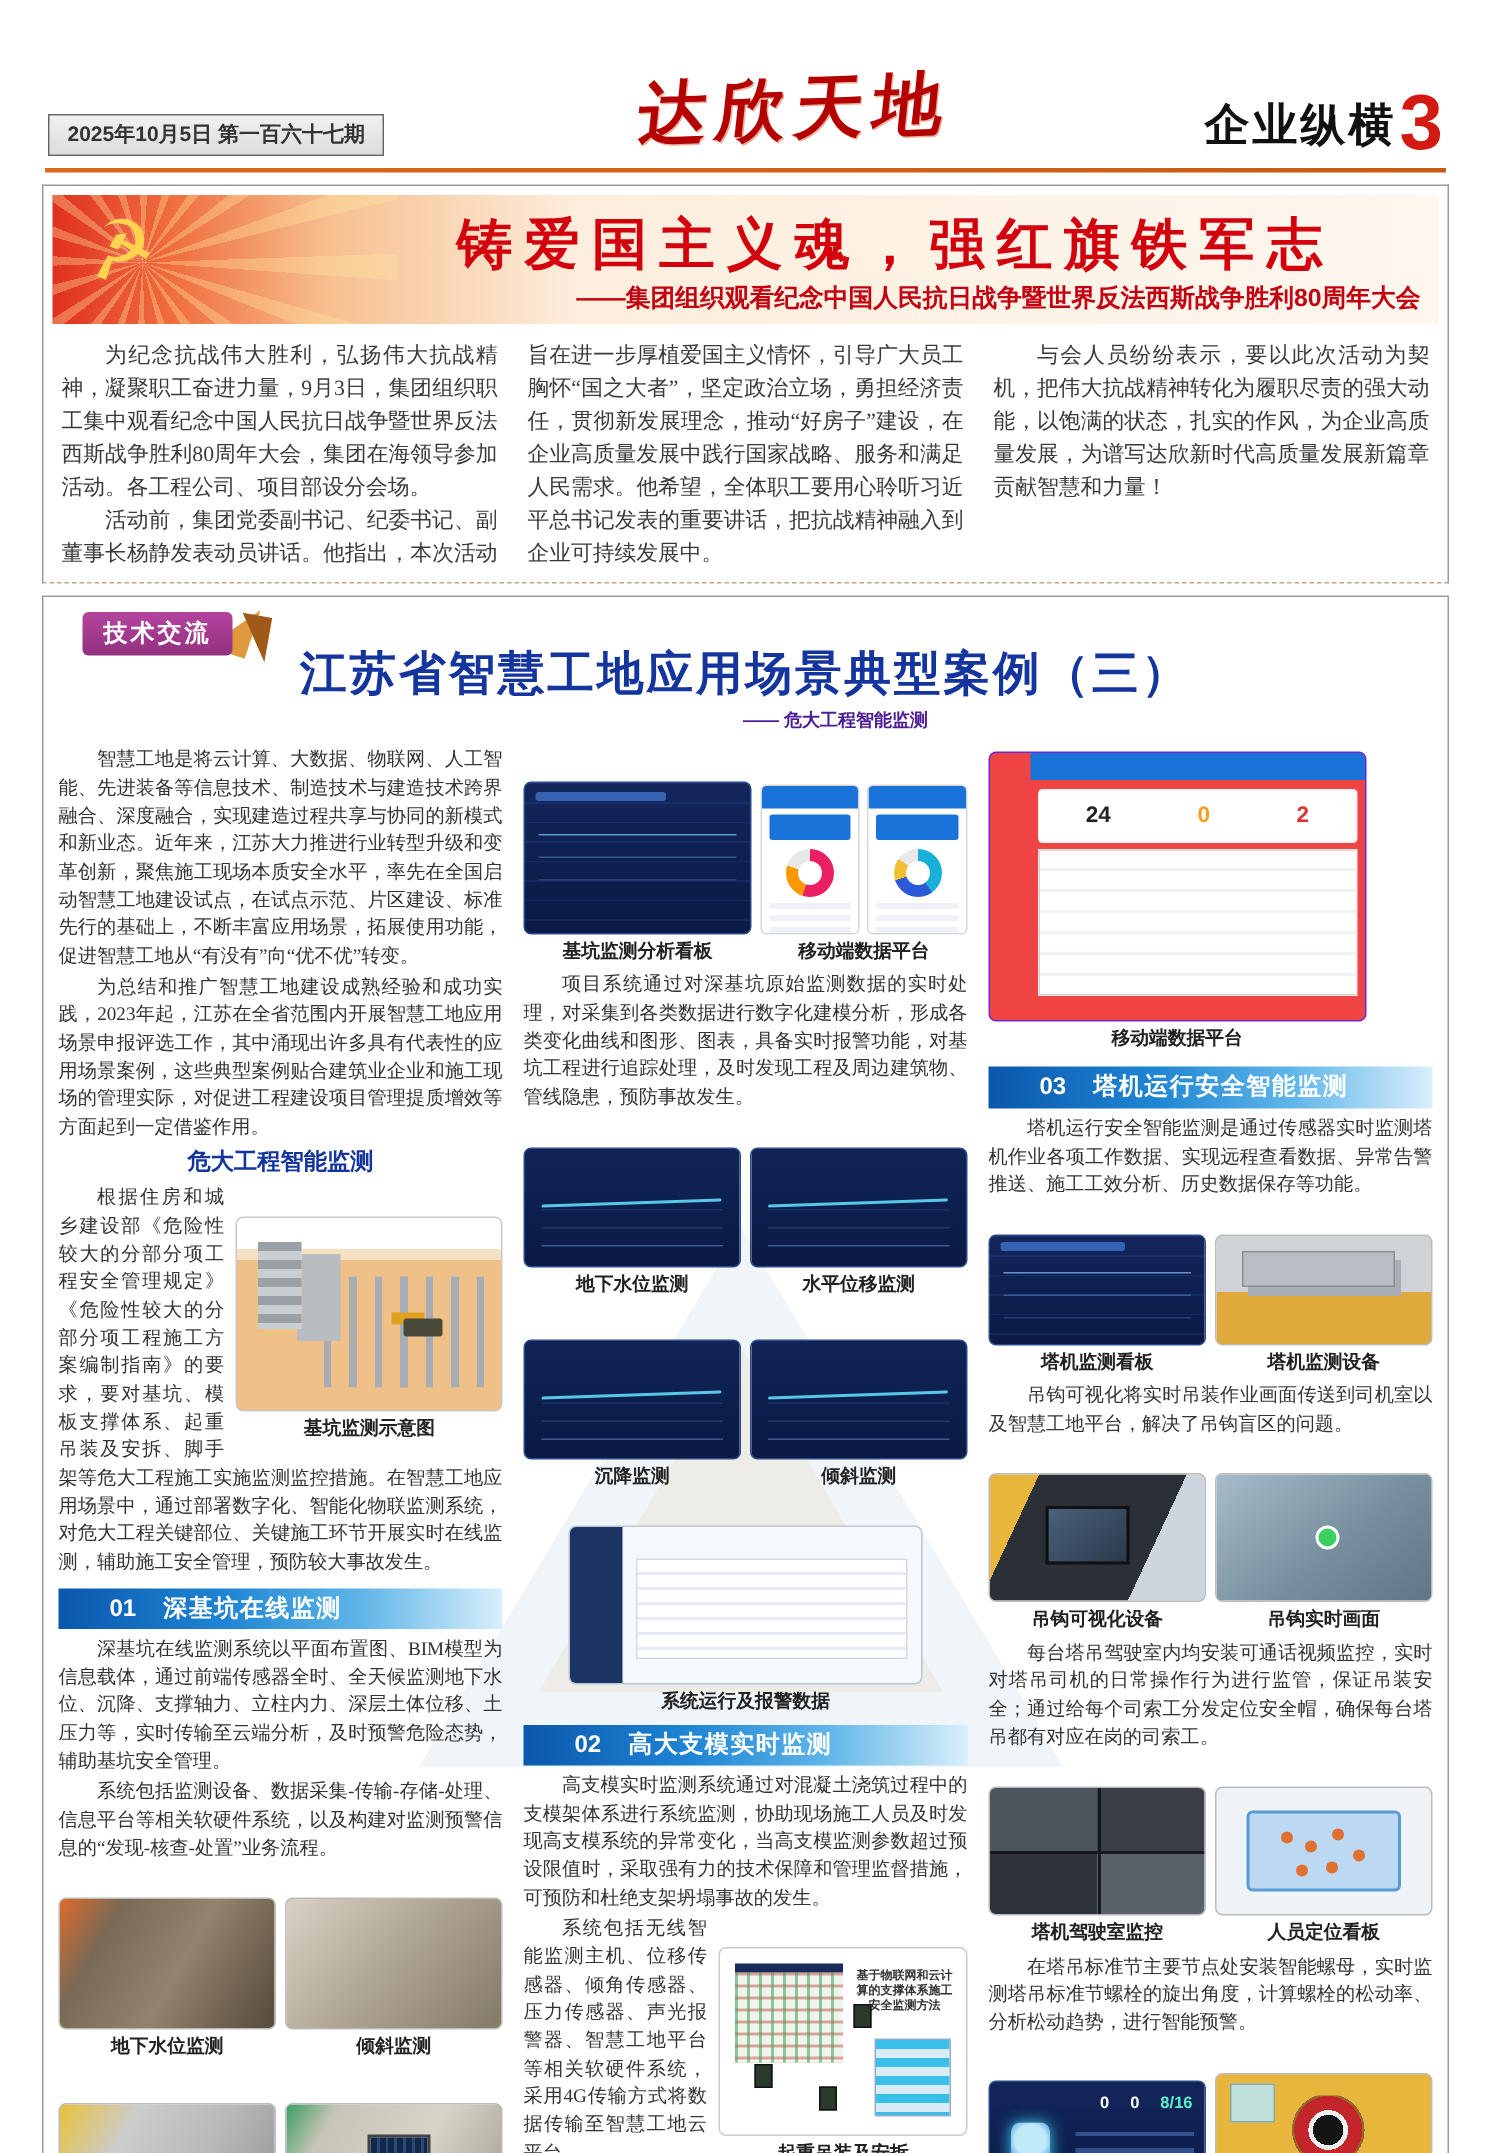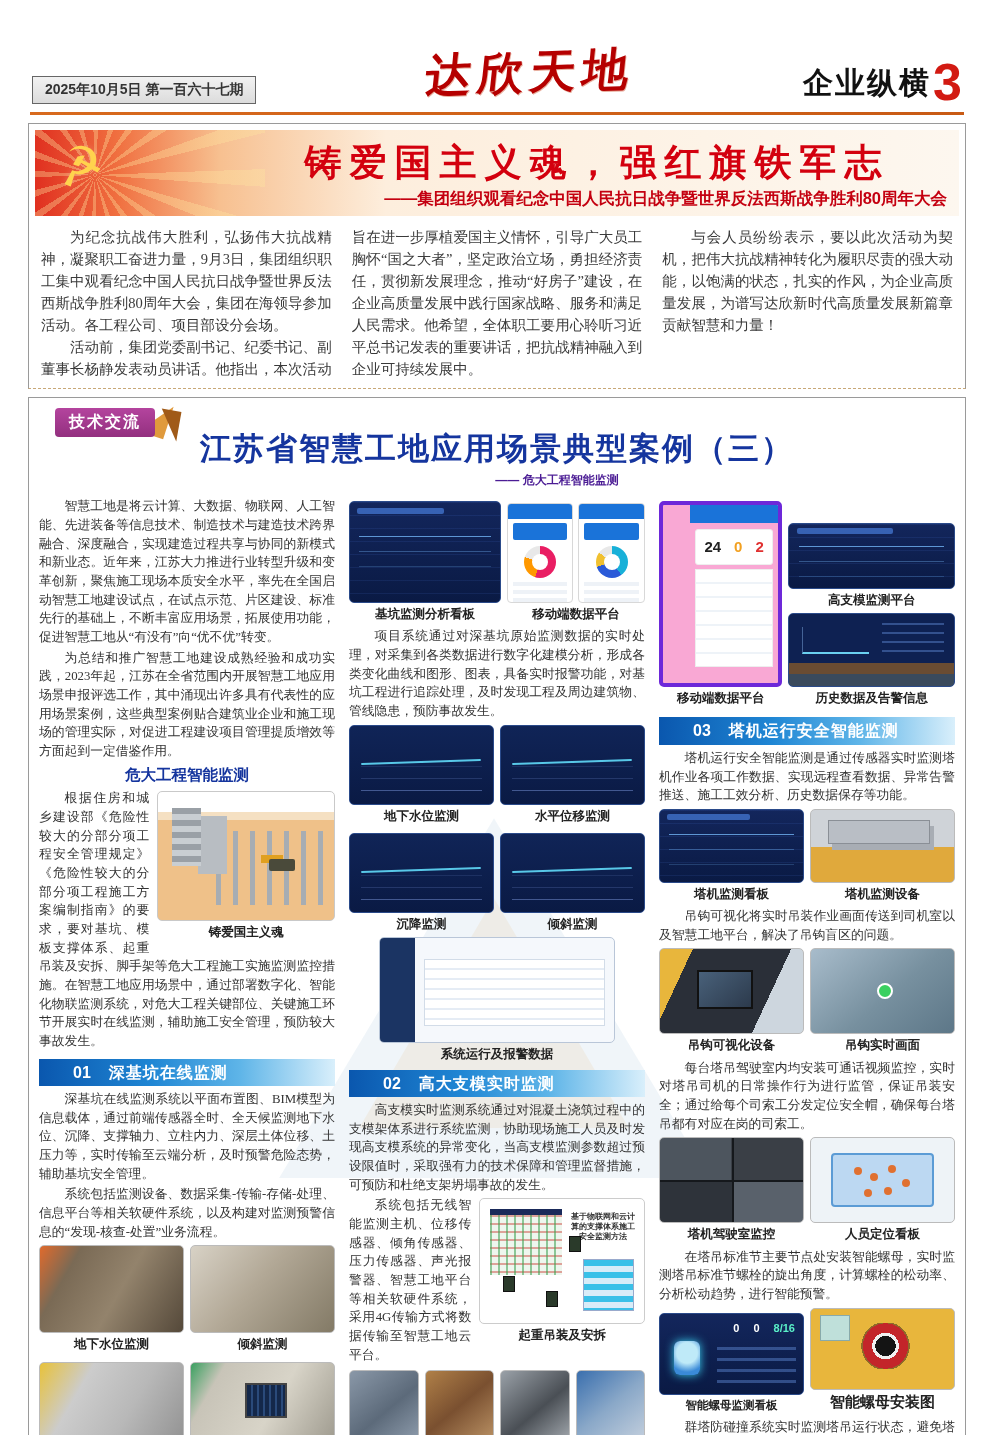--- a/index.html
+++ b/index.html
@@ -43,21 +43,21 @@
   .col p{margin:0 0 2px 0;text-indent:2em;}
   .blue-h{color:#15359e;font-weight:bold;text-align:center;font-size:15.5px;font-family:"Liberation Sans",sans-serif;margin:3px 0;}
   .secbar{display:flex;align-items:center;color:#fff;font-family:"Liberation Sans",sans-serif;font-weight:bold;background:linear-gradient(90deg,#0a57ae 0%,#1f86d4 38%,#5fb5e8 68%,#d9effb 100%);margin:6px 0 4px 0;}
   .secnum{font-size:16px;padding:2px 12px 2px 34px;}
   .sectitle{font-size:16px;padding:2px 6px;letter-spacing:1px;}
   .clear{clear:both;}
 
   
   .figrow{display:flex;gap:6px;margin-top:4px;align-items:flex-end;}
   .figcell{flex:1;min-width:0;}
-  .fig{border:1px solid #c9c9c9;border-radius:5px;position:relative;overflow:hidden;}
+  .fig{border:1px solid #c9c9c9;border-radius:5px;position:relative;overflow:hidden;margin-top:20px;}
   .cap{text-align:center;font-size:12.5px;font-weight:bold;margin:2px 0 4px 0;color:#222;font-family:"DejaVu Serif",serif;}
 
   .dash-navy{background:repeating-linear-gradient(180deg,rgba(90,140,255,.10) 0 1px,transparent 1px 13px),linear-gradient(180deg,#13265c,#0a1a44);border-color:#2a4a8a;}
   .dash-navy::before{content:"";position:absolute;left:6%;right:6%;top:34%;height:1px;background:rgba(120,190,255,.75);box-shadow:0 15px 0 rgba(120,190,255,.35),0 30px 0 rgba(120,190,255,.22);}
   .dash-navy::after{content:"";position:absolute;left:5%;top:6%;width:58%;height:6px;background:rgba(80,140,240,.6);border-radius:2px;}
 
   .chart-navy{background:linear-gradient(180deg,#102457,#0a1a44);border-color:#2a4a8a;}
   .chart-navy::before{content:"";position:absolute;left:8%;right:8%;top:45%;height:2px;background:#58c8e8;border-radius:2px;transform:rotate(-2deg);}
   .chart-navy::after{content:"";position:absolute;left:8%;right:8%;bottom:16%;height:1px;background:rgba(150,180,255,.4);box-shadow:0 -12px 0 rgba(150,180,255,.18),0 -24px 0 rgba(150,180,255,.12);}
 
@@ -71,21 +71,21 @@
 
   .phones{display:flex;gap:5px;}
   .phone{flex:1;background:#fff;border:1px solid #d8d8d8;border-radius:4px;overflow:hidden;}
   .ph-head{height:15px;background:#1a73d9;}
   .ph-btn{margin:4px 5px;height:17px;background:#1a73d9;border-radius:2px;}
   .donut{width:32px;height:32px;border-radius:50%;margin:6px auto 4px auto;background:conic-gradient(#e91e63 0 55%,#ff9800 55% 80%,#e8e8e8 80%);position:relative;}
   .donut.d2{background:conic-gradient(#18b0d8 0 40%,#2a5ad8 40% 70%,#f0c030 70% 85%,#e8e8e8 85%);}
   .donut::after{content:"";position:absolute;inset:8px;background:#fff;border-radius:50%;}
   .ph-lines{margin:4px 5px;height:26px;background:repeating-linear-gradient(180deg,#eef2f7 0 4px,#fff 4px 8px);}
 
-  .mobile-big{background:#f9a8d4;border:4px solid #6d28d9;border-radius:5px;overflow:hidden;padding-left:27px;}
+  .mobile-big{background:#ef4444;border:1px solid #6d28d9;border-radius:5px;overflow:hidden;padding-left:27px;}
   .mb-head{height:18px;background:#1a73d9;}
   .mb-stats{display:flex;justify-content:space-around;padding:6px 2px;background:#fff;margin:6px 5px 4px 5px;border:1px solid #eee;border-radius:3px;}
   .mb-stats b{font-family:"Liberation Sans",sans-serif;font-size:15px;}
   .mb-rows{margin:0 5px 6px 5px;height:96px;background:repeating-linear-gradient(180deg,#ffffff 0 12px,#eef3f8 12px 14px);border:1px solid #eee;}
 
   .photo{border-radius:5px;border:1px solid #bbb;}
   .pv-mud{background:linear-gradient(120deg,#e06a2c 0%,#7a6a55 22%,#93836c 55%,#55493a 100%);}
   .pv-conc{background:linear-gradient(130deg,#d8d2c6 0%,#b2a896 45%,#837a66 100%);}
   .pv-box{background:linear-gradient(120deg,#e8c23a 0%,#cccccc 28%,#b8b8b8 60%,#8f8f8f 100%);}
   .pv-term{background:linear-gradient(120deg,#3aa060 0%,#c8c4b8 18%,#d8d4c8 55%,#9a968a 100%);}
@@ -174,21 +174,21 @@
 
       <div class="col">
         <p>智慧工地是将云计算、大数据、物联网、人工智能、先进装备等信息技术、制造技术与建造技术跨界融合、深度融合，实现建造过程共享与协同的新模式和新业态。近年来，江苏大力推进行业转型升级和变革创新，聚焦施工现场本质安全水平，率先在全国启动智慧工地建设试点，在试点示范、片区建设、标准先行的基础上，不断丰富应用场景，拓展使用功能，促进智慧工地从“有没有”向“优不优”转变。</p>
         <p>为总结和推广智慧工地建设成熟经验和成功实践，2023年起，江苏在全省范围内开展智慧工地应用场景申报评选工作，其中涌现出许多具有代表性的应用场景案例，这些典型案例贴合建筑业企业和施工现场的管理实际，对促进工程建设项目管理提质增效等方面起到一定借鉴作用。</p>
         <div class="blue-h">危大工程智能监测</div>
         <div>
           <div class="float-r" style="width:60%;">
             <div class="fig illus-pit" style="height:128px;">
               <span class="illus-digger"></span>
             </div>
-            <div class="cap">铸爱国主义魂</div>
+            <div class="cap">基坑监测示意图</div>
           </div>
           <p>根据住房和城乡建设部《危险性较大的分部分项工程安全管理规定》《危险性较大的分部分项工程施工方案编制指南》的要求，要对基坑、模板支撑体系、起重吊装及安拆、脚手架等危大工程施工实施监测监控措施。在智慧工地应用场景中，通过部署数字化、智能化物联监测系统，对危大工程关键部位、关键施工环节开展实时在线监测，辅助施工安全管理，预防较大事故发生。</p>
           <div class="clear"></div>
         </div>
         <div class="secbar">
           <span class="secnum">01</span>
           <span class="sectitle">深基坑在线监测</span>
         </div>
         <p>深基坑在线监测系统以平面布置图、BIM模型为信息载体，通过前端传感器全时、全天候监测地下水位、沉降、支撑轴力、立柱内力、深层土体位移、土压力等，实时传输至云端分析，及时预警危险态势，辅助基坑安全管理。</p>
         <p>系统包括监测设备、数据采集-传输-存储-处理、信息平台等相关软硬件系统，以及构建对监测预警信息的“发现-核查-处置”业务流程。</p>
@@ -310,26 +310,20 @@
               <div class="mb-head"></div>
               <div class="mb-stats">
                 <b style="color:#222;">24</b>
                 <b style="color:#f2a020;">0</b>
                 <b style="color:#e03030;">2</b>
               </div>
               <div class="mb-rows"></div>
             </div>
             <div class="cap">移动端数据平台</div>
           </div>
-          <div class="figcell" style="flex:1.15;">
-            <div class="fig dash-navy" style="height:64px;"></div>
-            <div class="cap">高支模监测平台</div>
-            <div class="fig hist-navy" style="height:72px;"></div>
-            <div class="cap">历史数据及告警信息</div>
-          </div>
         </div>
         <div class="secbar">
           <span class="secnum">03</span>
           <span class="sectitle">塔机运行安全智能监测</span>
         </div>
         <p>塔机运行安全智能监测是通过传感器实时监测塔机作业各项工作数据、实现远程查看数据、异常告警推送、施工工效分析、历史数据保存等功能。</p>
         <div class="figrow">
           <div class="figcell">
             <div class="fig dash-navy" style="height:72px;"></div>
             <div class="cap">塔机监测看板</div>

